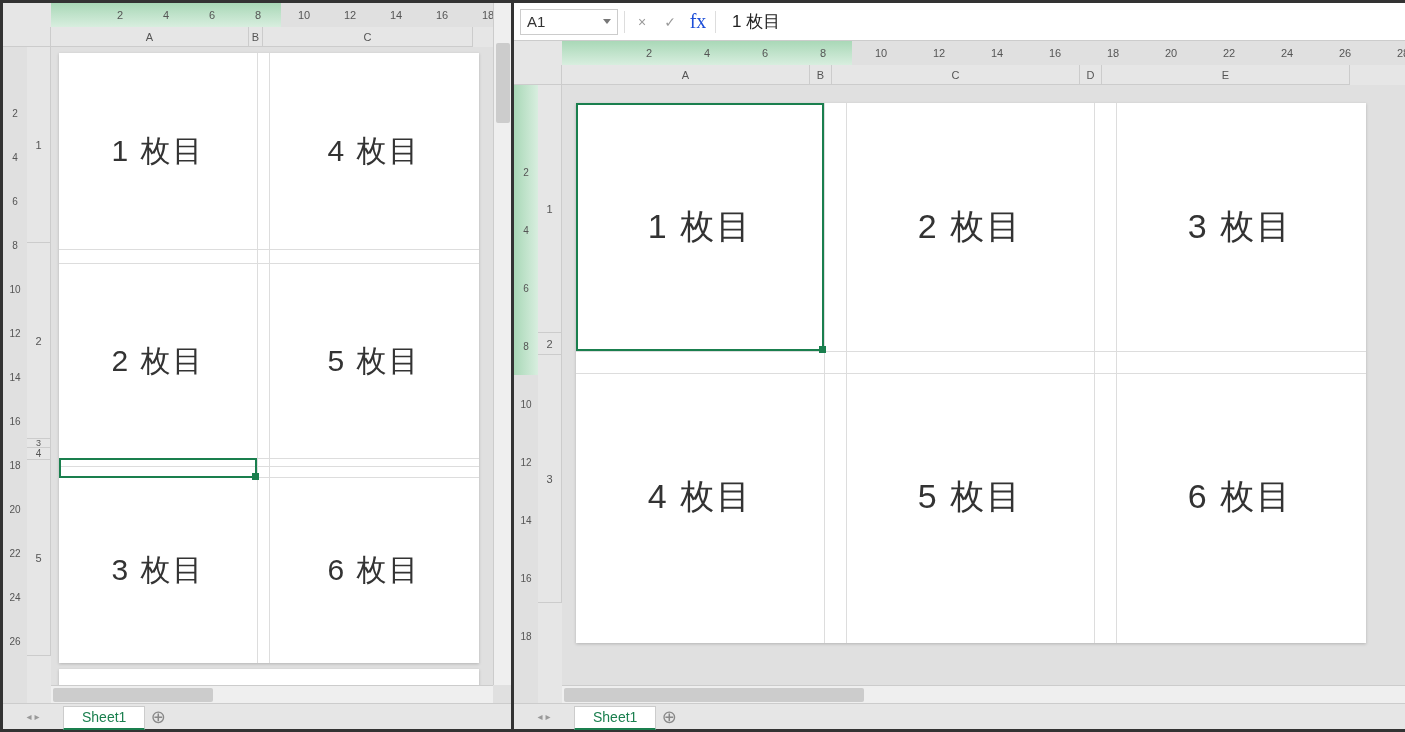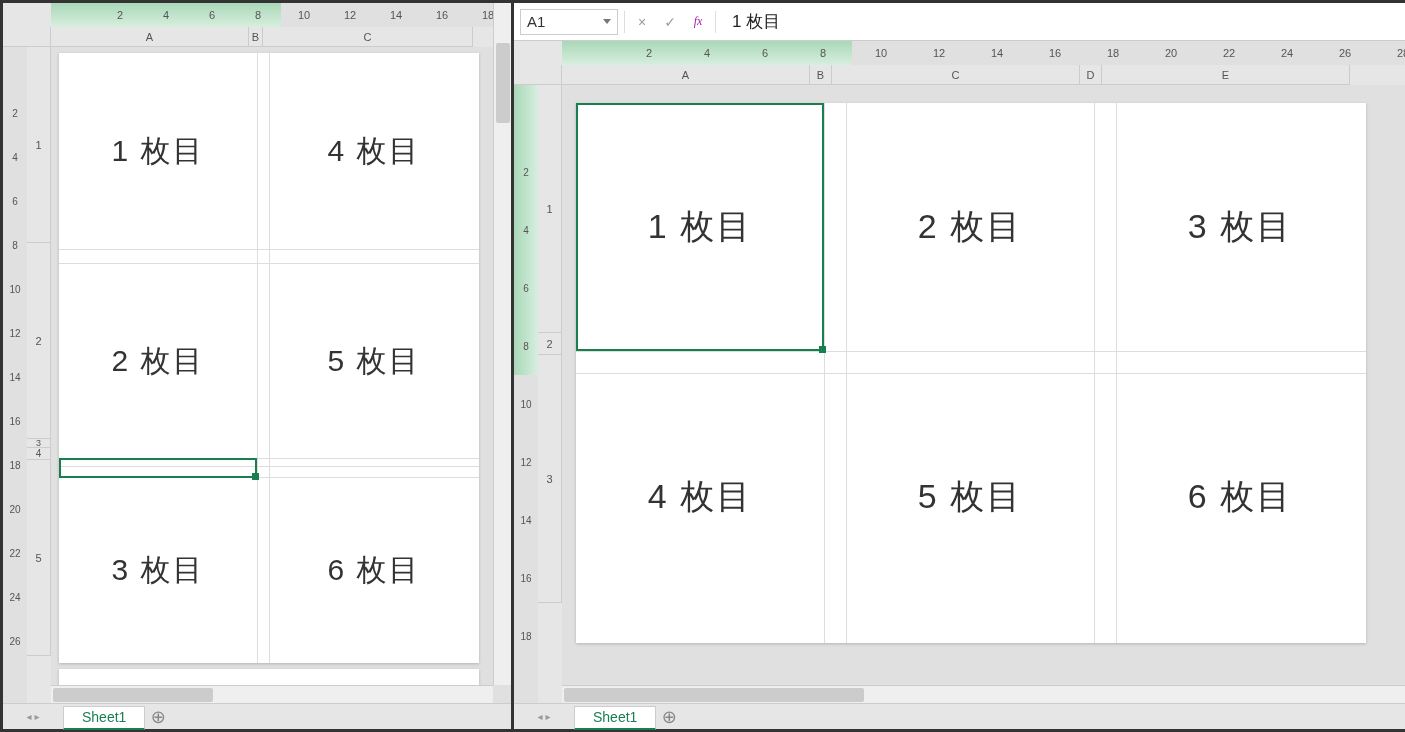--- a/index.html
+++ b/index.html
@@ -7,21 +7,21 @@
   .wrap{display:flex;width:1405px;height:732px;border:3px solid #333}
   .pane{background:#e6e6e6;position:relative;height:726px}
   .pane.left{width:524px;border-right:3px solid #333}
   .pane.right{flex:1}
   
   .fbar{height:38px;background:#fff;border-bottom:1px solid #ccc;display:flex;align-items:center;padding:0 6px;gap:6px}
   .namebox{width:98px;height:26px;border:1px solid #ccc;display:flex;align-items:center;padding:0 6px;font-size:15px;color:#333;background:#fff;justify-content:space-between}
   .namebox .dd{width:0;height:0;border-left:4px solid transparent;border-right:4px solid transparent;border-top:5px solid #777}
   .vsep{width:1px;height:22px;background:#ddd}
   .fbtn{width:22px;height:22px;display:flex;align-items:center;justify-content:center;color:#999;font-size:14px}
-  .fbtn.fx{font-style:italic;font-family:serif;color:#a21caf;font-size:12px}
+  .fbtn.fx{font-family:serif;color:#1d4ed8;font-size:20px}
   .fcontent{font-size:17px;color:#222;padding-left:10px}
   
   .hruler{height:24px;position:relative;background:#e0e0e0;margin-left:48px;overflow:hidden;display:flex;align-items:flex-end}
   .hruler .seg{height:24px;position:relative;display:flex;align-items:center;justify-content:center;font-size:11px;color:#555;font-family:Arial}
   .hruler .seg.shade{background:linear-gradient(#a9d8b7,#d8eedf)}
   
   .colhdr{display:flex;height:20px;margin-left:0}
   .corner{width:48px;background:#e6e6e6;border-right:1px solid #ccc;border-bottom:1px solid #ccc}
   .ch{border-right:1px solid #ccc;border-bottom:1px solid #ccc;background:#e6e6e6;font-size:11px;color:#555;display:flex;align-items:center;justify-content:center;font-family:Arial}
   

